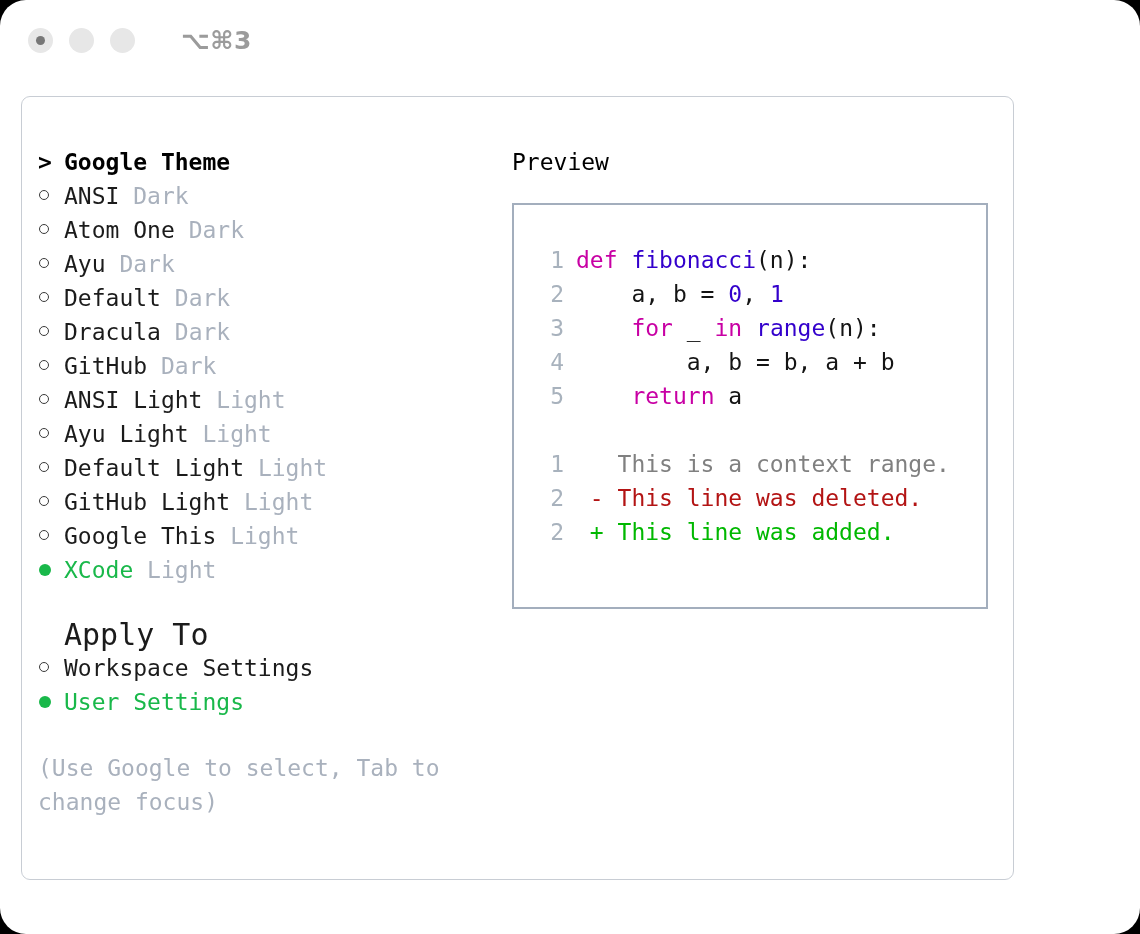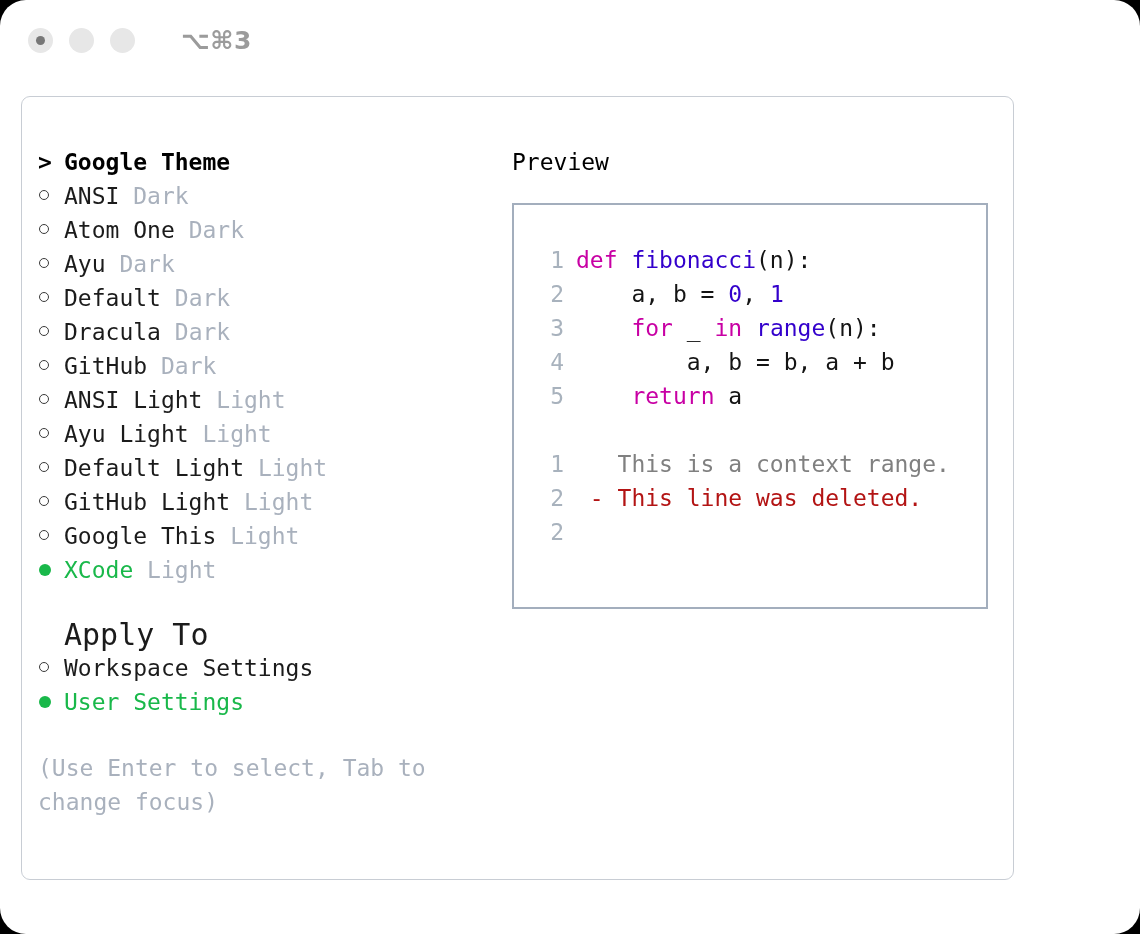--- a/index.html
+++ b/index.html
@@ -252,36 +252,36 @@
 
       <div class="spacer"></div>
 
       <div class="section-label">Apply To</div>
 
       <div id="apply-list">
           <div class="row"><span class="bullet-ring"></span><span class="name">Workspace Settings</span></div>
           <div class="row"><span class="bullet-dot"></span><span class="name sel">User Settings</span></div>
         </div>
 
-      <div id="hint">(Use Enter to select, Tab to change focus)</div>
+      <div id="hint">(Use Google to select, Tab to change focus)</div>
     </div>
 
     <div id="right-col">
       <div id="preview-title">Preview</div>
       <div id="preview-panel">
         <div id="code-block">
             <div class="code-line"><span class="ln">1</span><span class="kw">def </span><span class="fn">fibonacci</span><span class="pln">(n):</span></div>
             <div class="code-line"><span class="ln">2</span><span class="pln">    a, b = </span><span class="num">0</span><span class="pln">, </span><span class="num">1</span></div>
             <div class="code-line"><span class="ln">3</span><span class="pln">    </span><span class="kw">for</span><span class="pln"> _ </span><span class="kw">in</span><span class="pln"> </span><span class="fn">range</span><span class="pln">(n):</span></div>
             <div class="code-line"><span class="ln">4</span><span class="pln">        a, b = b, a + b</span></div>
             <div class="code-line"><span class="ln">5</span><span class="pln">    </span><span class="kw">return</span><span class="pln"> a</span></div>
           </div>
         <div class="gap"></div>
         <div id="diff-block">
             <div class="code-line"><span class="ln">1</span><span class="ctx">   This is a context range.</span></div>
             <div class="code-line"><span class="ln">2</span><span class="del"> - This line was deleted.</span></div>
-            <div class="code-line"><span class="ln">2</span></div>
+            <div class="code-line"><span class="ln">2</span><span class="add"> + This line was added.</span></div>
           </div>
       </div>
     </div>
 
   </div>
 </div>
 
 </body></html>

